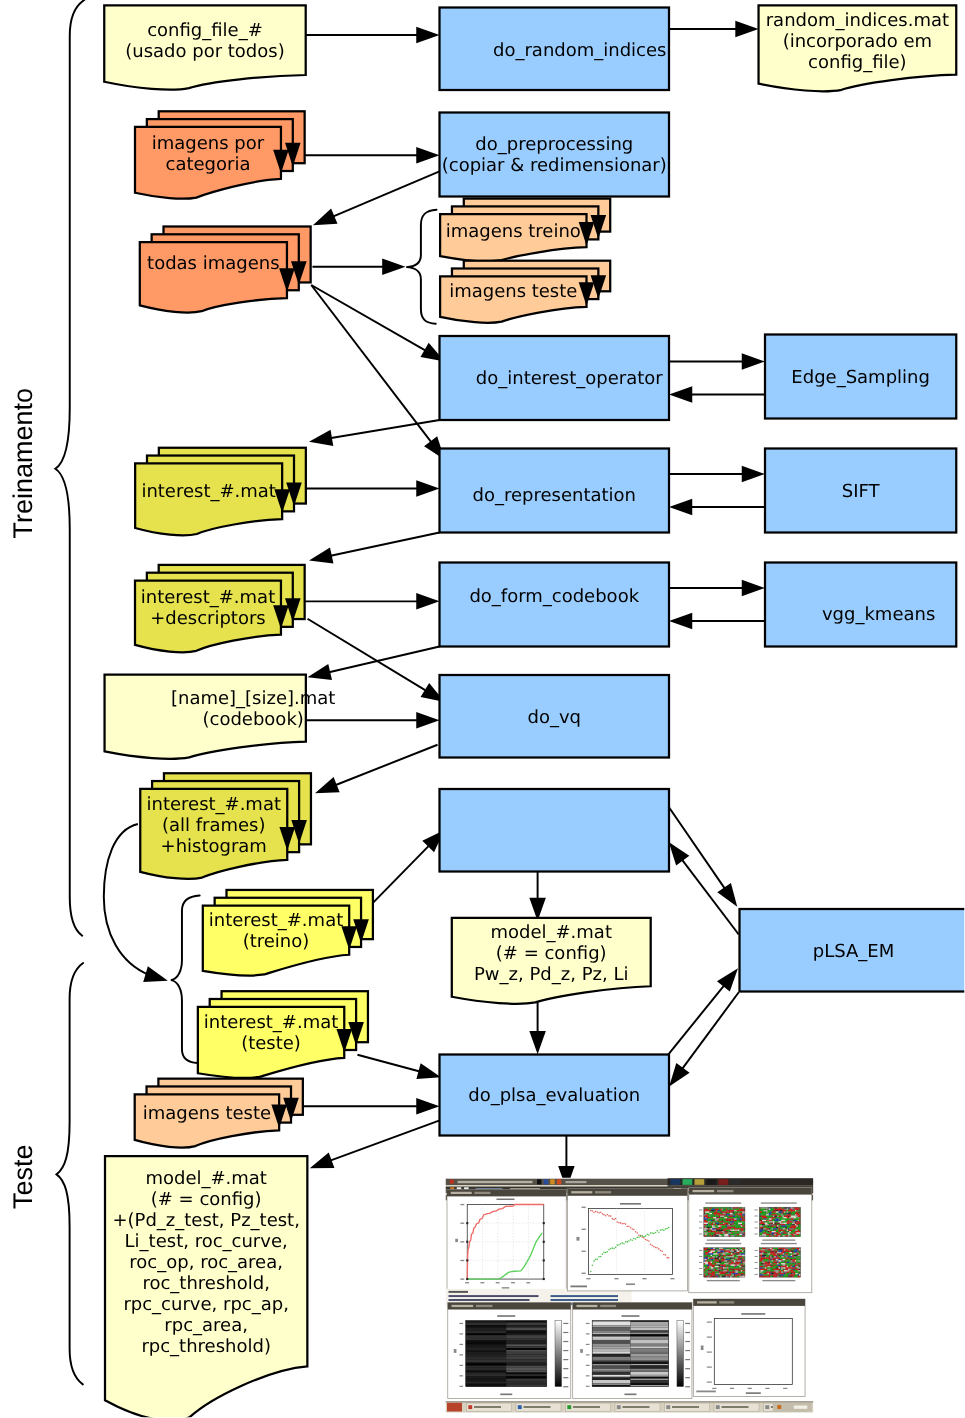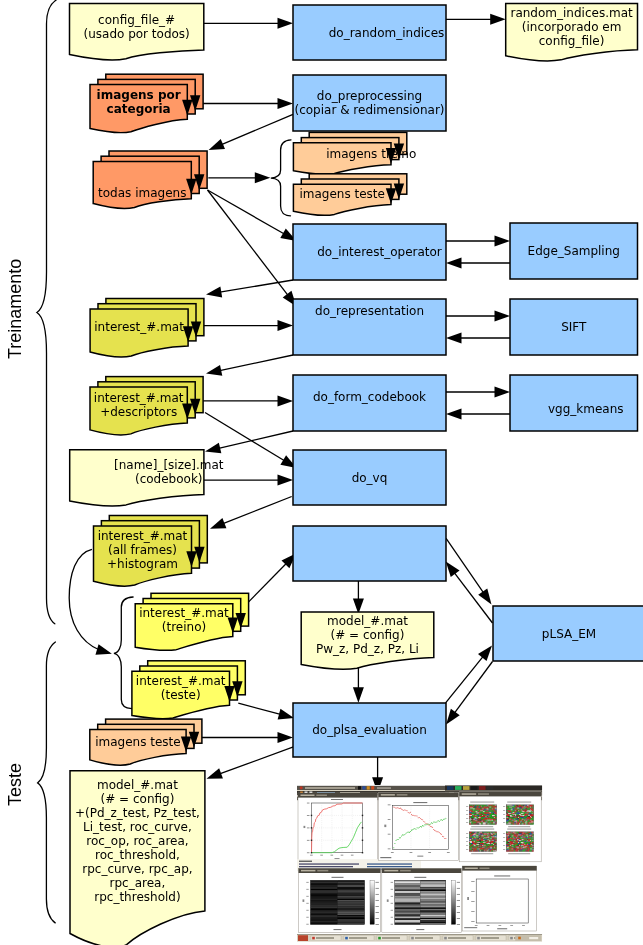--- a/index.html
+++ b/index.html
@@ -2281,36 +2281,36 @@
             <rect x="529.2" y="937" width="9" height="2.2" fill="#f2efe6"></rect>
           </g>
         </g>
       </g>
     </svg>
 <div class="node-label" style="left:293px;top:5px;width:153px;height:55px;margin-left:17px;">do_random_indices</div>
 <div class="node-label" style="left:293px;top:75px;width:153px;height:56px;">do_preprocessing
 (copiar &amp; redimensionar)</div>
 <div class="node-label" style="left:293px;top:224px;width:173px;height:56px;">do_interest_operator</div>
 <div class="node-label" style="left:510px;top:223px;width:127.5px;height:56px;">Edge_Sampling</div>
-<div class="node-label" style="left:293px;top:287px;width:153px;height:48px;">do_representation</div>
+<div class="node-label" style="left:293px;top:306px;width:153px;height:48px;">do_representation</div>
 <div class="node-label" style="left:510px;top:299px;width:127.5px;height:56px;">SIFT</div>
 <div class="node-label" style="left:293px;top:375px;width:153px;height:44px;">do_form_codebook</div>
 <div class="node-label" style="left:510px;top:375px;width:127.5px;height:68px;margin-left:12px;">vgg_kmeans</div>
 <div class="node-label" style="left:293px;top:450px;width:153px;height:55px;">do_vq</div>
 <div class="node-label" style="left:493px;top:606px;width:152px;height:55px;">pLSA_EM</div>
 <div class="node-label" style="left:293px;top:703px;width:153px;height:54px;">do_plsa_evaluation</div>
 <div class="node-label" style="left:69.5px;top:3.5px;width:134.3px;height:46.5px;">config_file_#
 (usado por todos)</div>
 <div class="node-label" style="left:505.7px;top:3.5px;width:131.8px;height:46.3px;">random_indices.mat
 (incorporado em
 config_file)</div>
-<div class="node-label" style="left:90px;top:84.6px;width:97.3px;height:34.6px;font-weight:bold;">imagens por
+<div class="node-label" style="left:90px;top:84.6px;width:97.3px;height:34.6px;">imagens por
 categoria</div>
-<div class="node-label" style="left:93.2px;top:174px;width:98.1px;height:37.3px;text-align:right;">todas imagens</div>
-<div class="node-label" style="left:293.4px;top:142.8px;width:97.6px;height:22px;padding-left:29px;">imagens treino</div>
+<div class="node-label" style="left:93.2px;top:156px;width:98.1px;height:37.3px;text-align:right;">todas imagens</div>
+<div class="node-label" style="left:293.4px;top:142.8px;width:97.6px;height:22px;">imagens treino</div>
 <div class="node-label" style="left:293.4px;top:184.2px;width:97.6px;height:20.4px;">imagens teste</div>
 <div class="node-label" style="left:90.1px;top:308.9px;width:98px;height:37.2px;">interest_#.mat</div>
 <div class="node-label" style="left:90px;top:387px;width:97.3px;height:36.1px;">interest_#.mat
 +descriptors</div>
 <div class="node-label" style="left:69.7px;top:449.7px;width:134.2px;height:44.7px;margin-left:32px;">[name]_[size].mat
 (codebook)</div>
 <div class="node-label" style="left:93.5px;top:525.9px;width:98px;height:47.4px;">interest_#.mat
 (all frames)
 +histogram</div>
 <div class="node-label" style="left:135.2px;top:603.7px;width:97.6px;height:32.8px;">interest_#.mat

